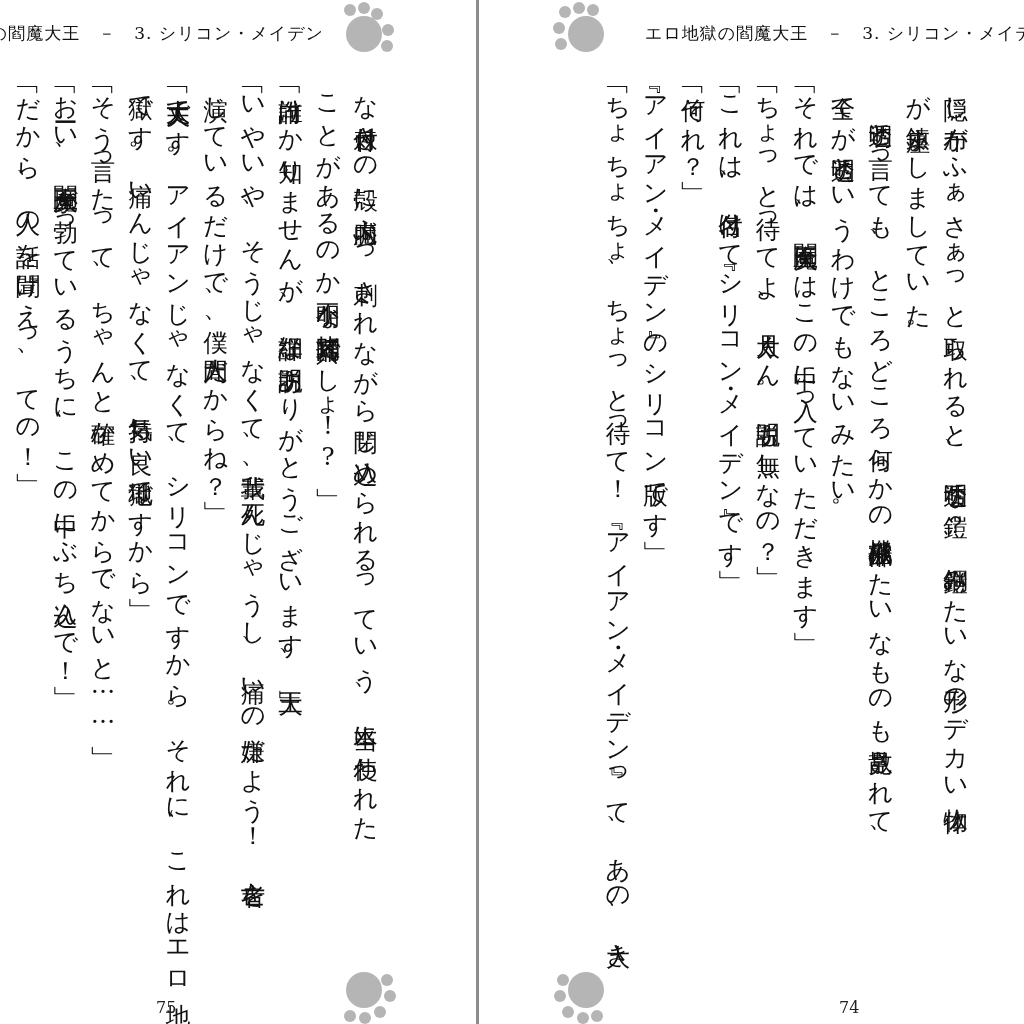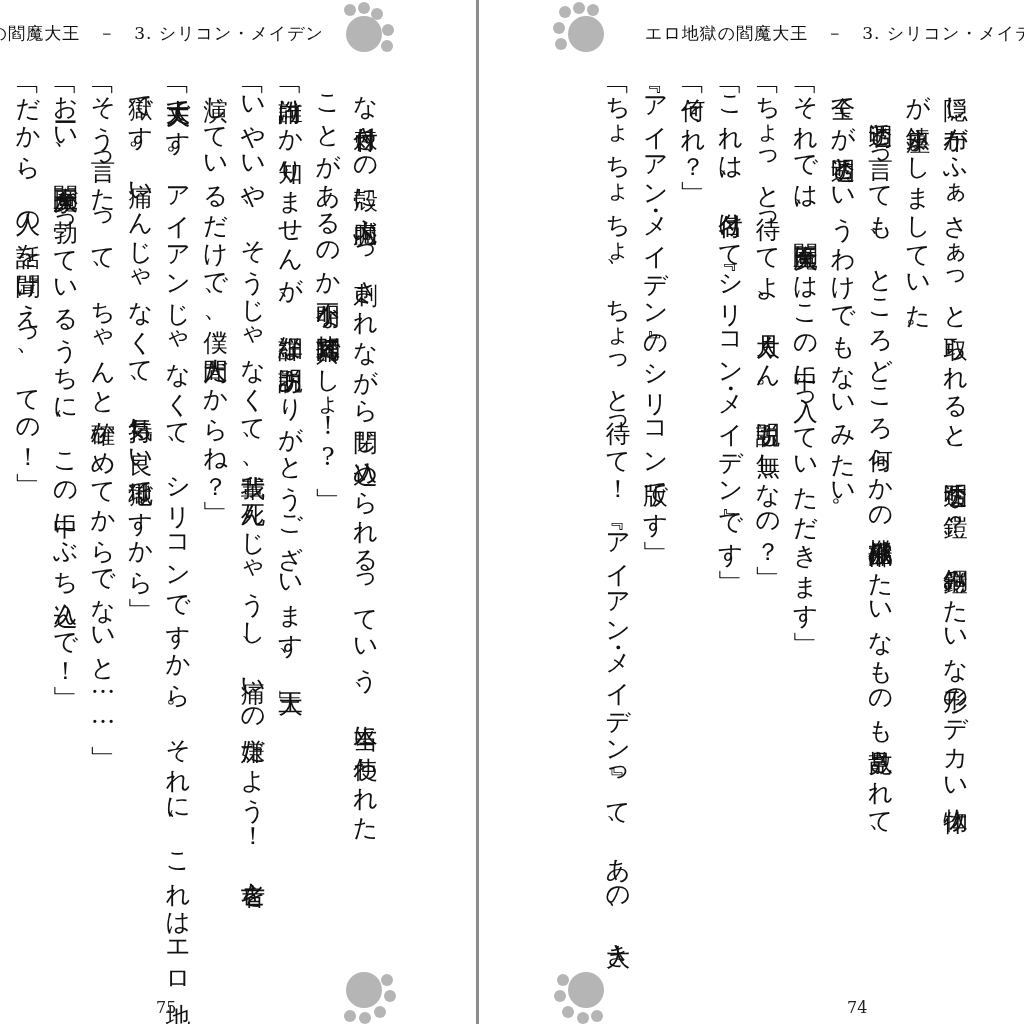--- a/index.html
+++ b/index.html
@@ -35,21 +35,21 @@
   }
   .page-left .text-block  { right: 92px; }
   .page-right .text-block { right: 50px; }
   .line { display: block; white-space: nowrap; }
 
   .page-number {
     position: absolute; top: 998px; font-size: 16px; color: #222;
     font-family: "DejaVu Serif", "Liberation Serif", serif;
   }
   .page-left .page-number  { left: 108px; margin-left: 48px; }
-  .page-right .page-number { left: 360px; margin-left: 8px; }
+  .page-right .page-number { left: 360px; }
 </style>
 </head>
 <body>
 
 <div class="spread">
 
   <div class="page page-left">
     <div class="header">エロ地獄の閻魔大王　－　3. シリコン・メイデン</div>
 
     <div class="paw" style="left:344px; top:2px; width:56px; height:52px;">

